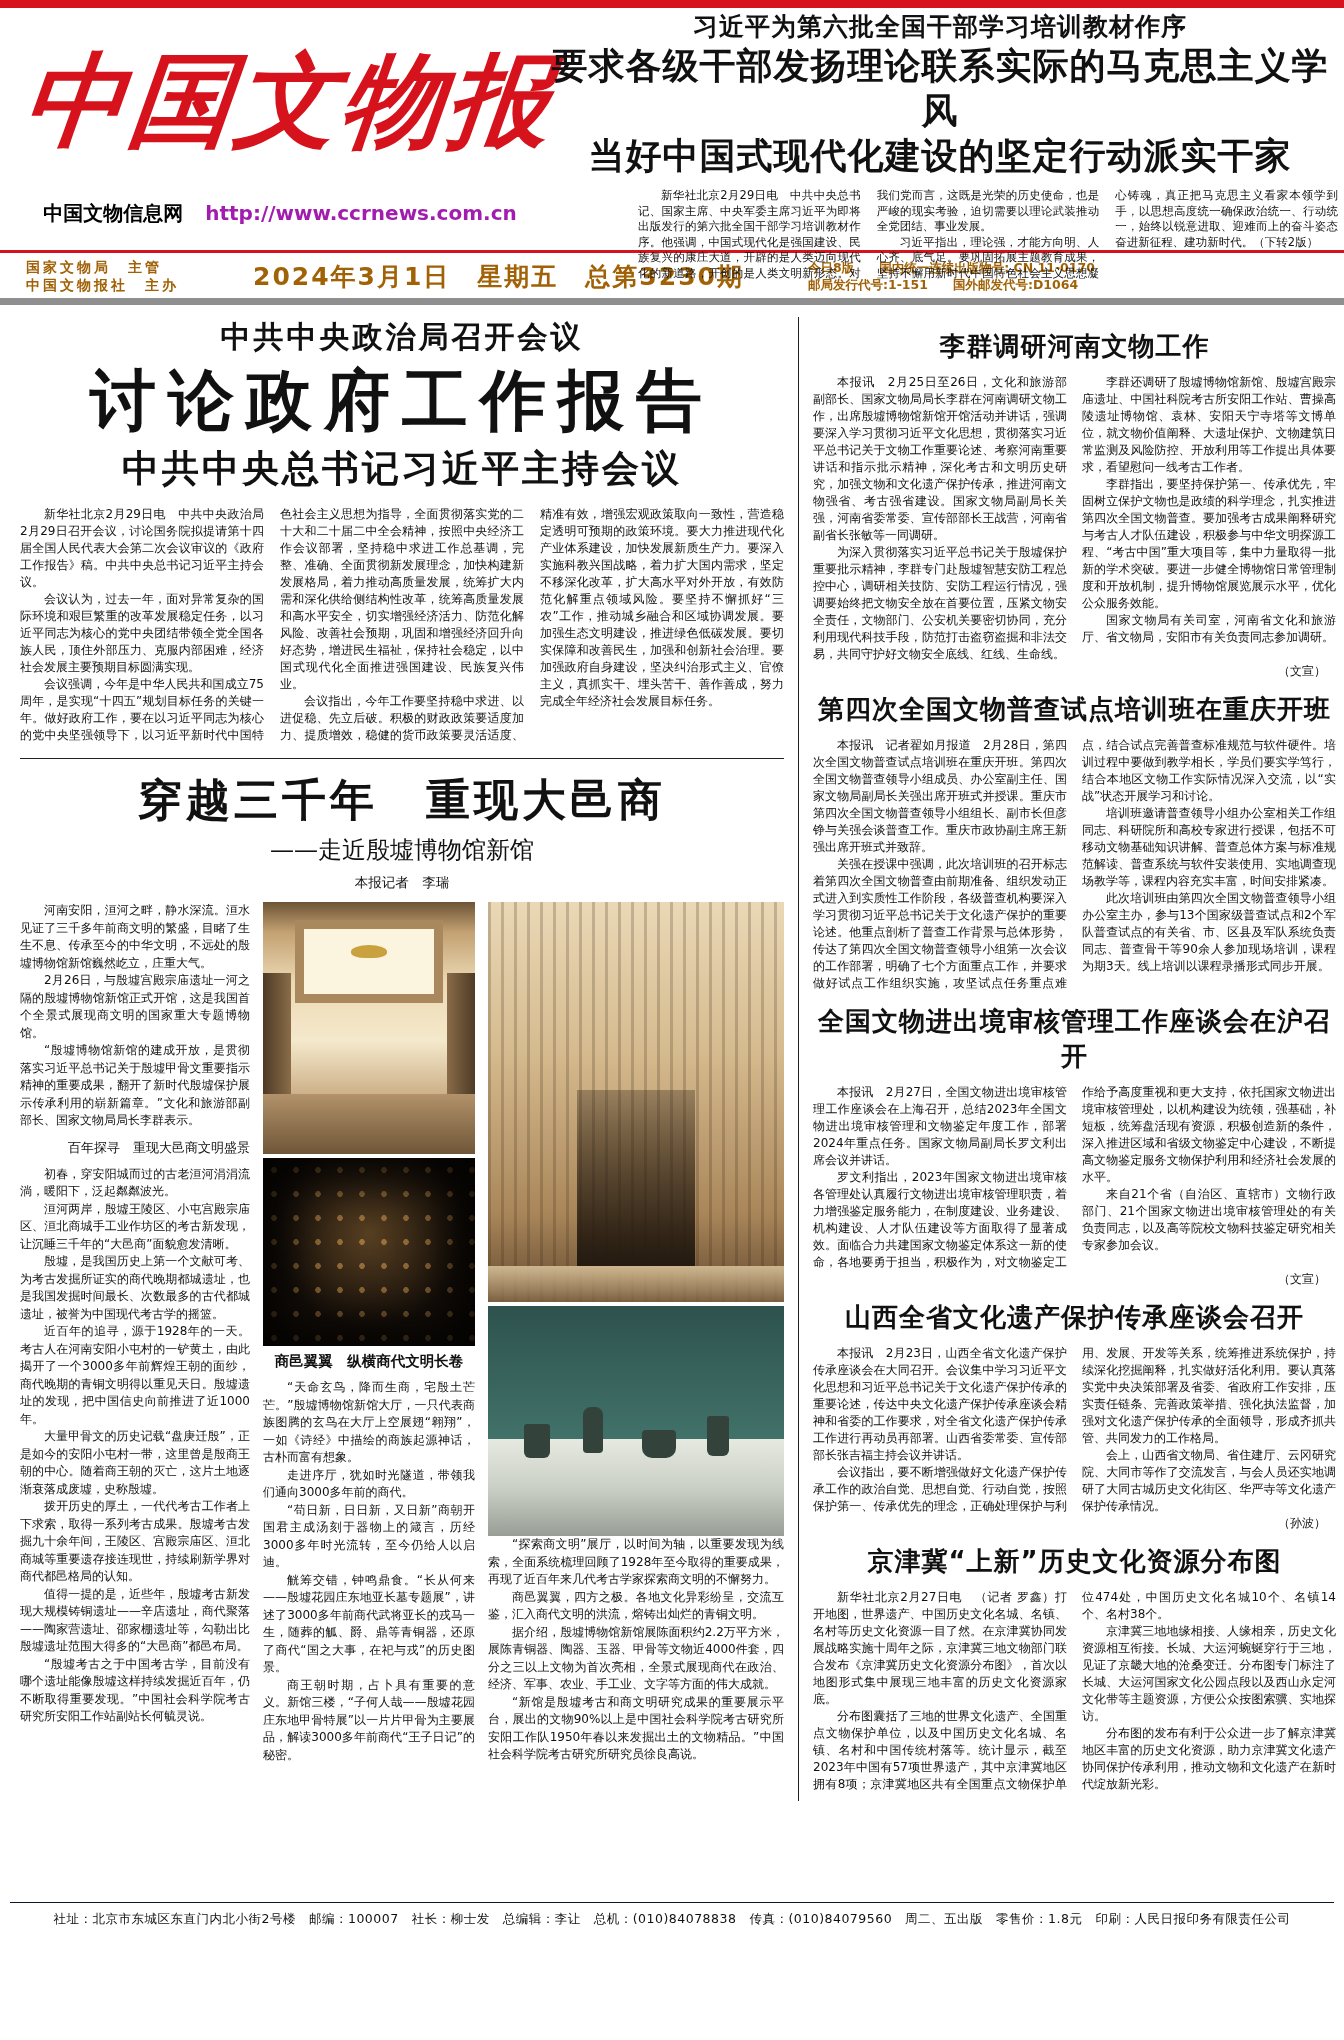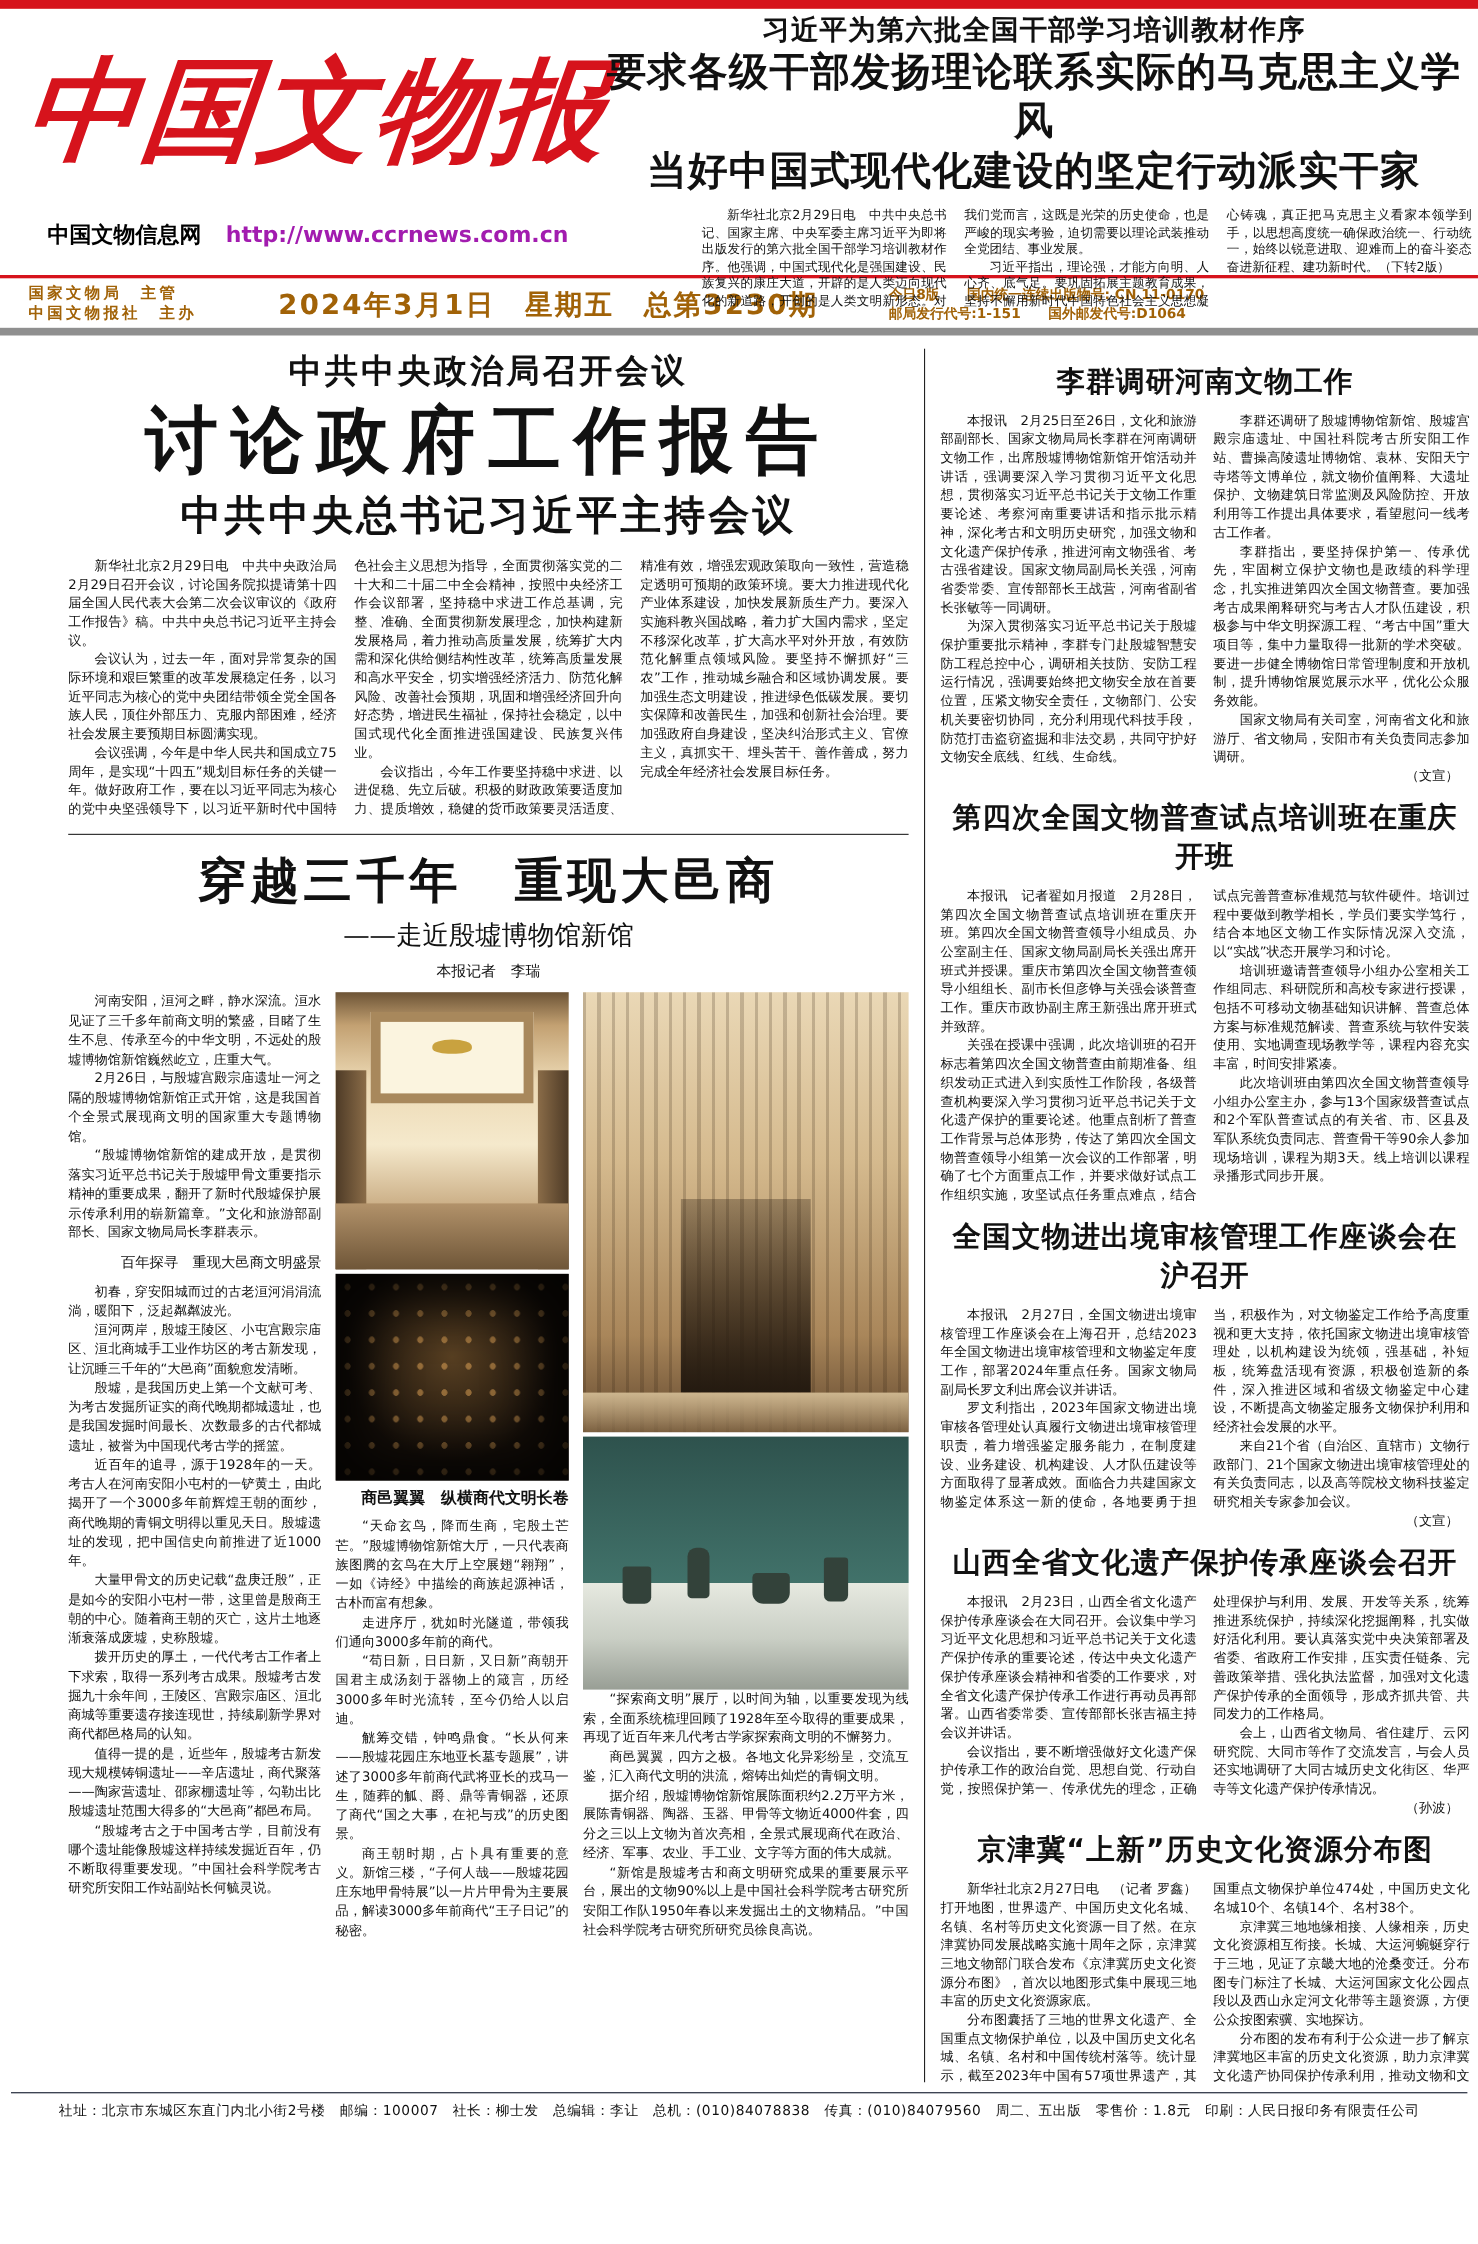--- a/index.html
+++ b/index.html
@@ -21,42 +21,42 @@
   .ta-body p{margin:0;text-indent:2em;}
   
   .info-line{display:flex;align-items:center;border-top:3px solid #d6131c;padding:5px 26px 4px;gap:34px;color:#a16207;}
   .info-left div{font-size:14px;font-weight:bold;letter-spacing:3px;line-height:18px;}
   .info-date{font-size:25px;font-weight:bold;letter-spacing:2px;flex:0 0 auto;margin-left:40px;}
   .info-right{margin-left:30px;}
   .info-right div{font-size:12.5px;font-weight:bold;line-height:17px;}
   .gray-bar{height:7px;background:#8f8f8f;}
   
   .content-wrap{height:1588px;overflow:hidden;}
-  .main{display:flex;padding:12px 8px 0 20px;margin-left:42px;}
+  .main{display:flex;padding:12px 8px 0 20px;}
   .left-sec{width:764px;padding-right:14px;}
   .right-col{flex:1;border-left:1px solid #222;padding-left:14px;min-width:0;}
   
   .pb{border-bottom:1px solid #222;padding-bottom:14px;}
   .pb-kicker{font-family:"DejaVu Serif","Liberation Serif",serif;font-size:30px;font-weight:bold;text-align:center;letter-spacing:3px;}
   .pb-head{font-family:"DejaVu Serif","Liberation Serif",serif;font-size:66px;font-weight:900;text-align:center;letter-spacing:12px;line-height:80px;margin-top:2px;white-space:nowrap;}
   .pb-sub{font-family:"DejaVu Serif","Liberation Serif",serif;font-size:37px;font-weight:bold;text-align:center;letter-spacing:3px;margin-top:4px;}
   .pb-body{margin-top:12px;columns:3;column-gap:16px;font-size:12px;line-height:17px;text-align:justify;}
   .pb-body p{margin:0;text-indent:2em;}
   
   .yx{margin-top:12px;}
   .yx-head{font-family:"DejaVu Serif","Liberation Serif",serif;font-size:44px;font-weight:900;text-align:center;letter-spacing:4px;}
   .yx-sub{font-family:"DejaVu Serif","Liberation Serif",serif;font-size:24px;text-align:center;margin-top:4px;}
   .yx-byline{font-size:13.5px;text-align:center;margin:8px 0 10px;}
   .yx-grid{display:flex;gap:13px;}
   .yx-colA{width:230px;}
   .yx-colB{width:212px;}
   .yx-colC{flex:1;min-width:0;}
   .yx-grid p{margin:0;text-indent:2em;font-size:12px;line-height:17.5px;text-align:justify;}
   .yx-subhead{font-weight:normal;font-size:13px;margin:9px 0;text-align:right;}
-  .yx-caption{font-size:14.5px;font-weight:bold;text-align:right;margin:6px 0 8px;}
+  .yx-caption{font-size:14.5px;font-weight:bold;text-align:center;margin:6px 0 8px;}
   
   .photo{position:relative;width:100%;overflow:hidden;}
   .ph-atrium{height:252px;background:linear-gradient(180deg,#6d5436 0%,#b5placeholder 0) ;background:linear-gradient(180deg,#6d5436 0%,#c3a172 12%,#ecd9b4 32%,#f5e9cc 55%,#c9ac83 78%,#85684a 100%);}
   .atrium-ceiling{position:absolute;left:15%;right:15%;top:7%;height:33%;background:#fbf4df;border:9px solid #a8885c;box-sizing:border-box;}
   .atrium-bird{position:absolute;top:17%;left:50%;transform:translateX(-50%);width:36px;height:13px;background:#c9a23f;border-radius:50% 50% 40% 40%;}
   .atrium-floor{position:absolute;bottom:0;left:0;right:0;height:24%;background:linear-gradient(180deg,#b2926a,#6f5638);}
   .atrium-wall-l{position:absolute;left:0;top:28%;width:13%;bottom:0;background:linear-gradient(90deg,#4d3a26,#8a6c48);}
   .atrium-wall-r{position:absolute;right:0;top:28%;width:13%;bottom:0;background:linear-gradient(270deg,#4d3a26,#8a6c48);}
   .ph-masks{height:188px;margin-top:4px;background-color:#17100a;background-image:radial-gradient(circle at 50% 40%,rgba(255,186,96,.28),rgba(0,0,0,0) 62%),radial-gradient(#7d5b31 2.5px,rgba(0,0,0,0) 3px);background-size:100% 100%,22px 24px;}
   .masks-vignette{position:absolute;inset:0;box-shadow:inset 0 0 46px 26px rgba(0,0,0,.8);}

